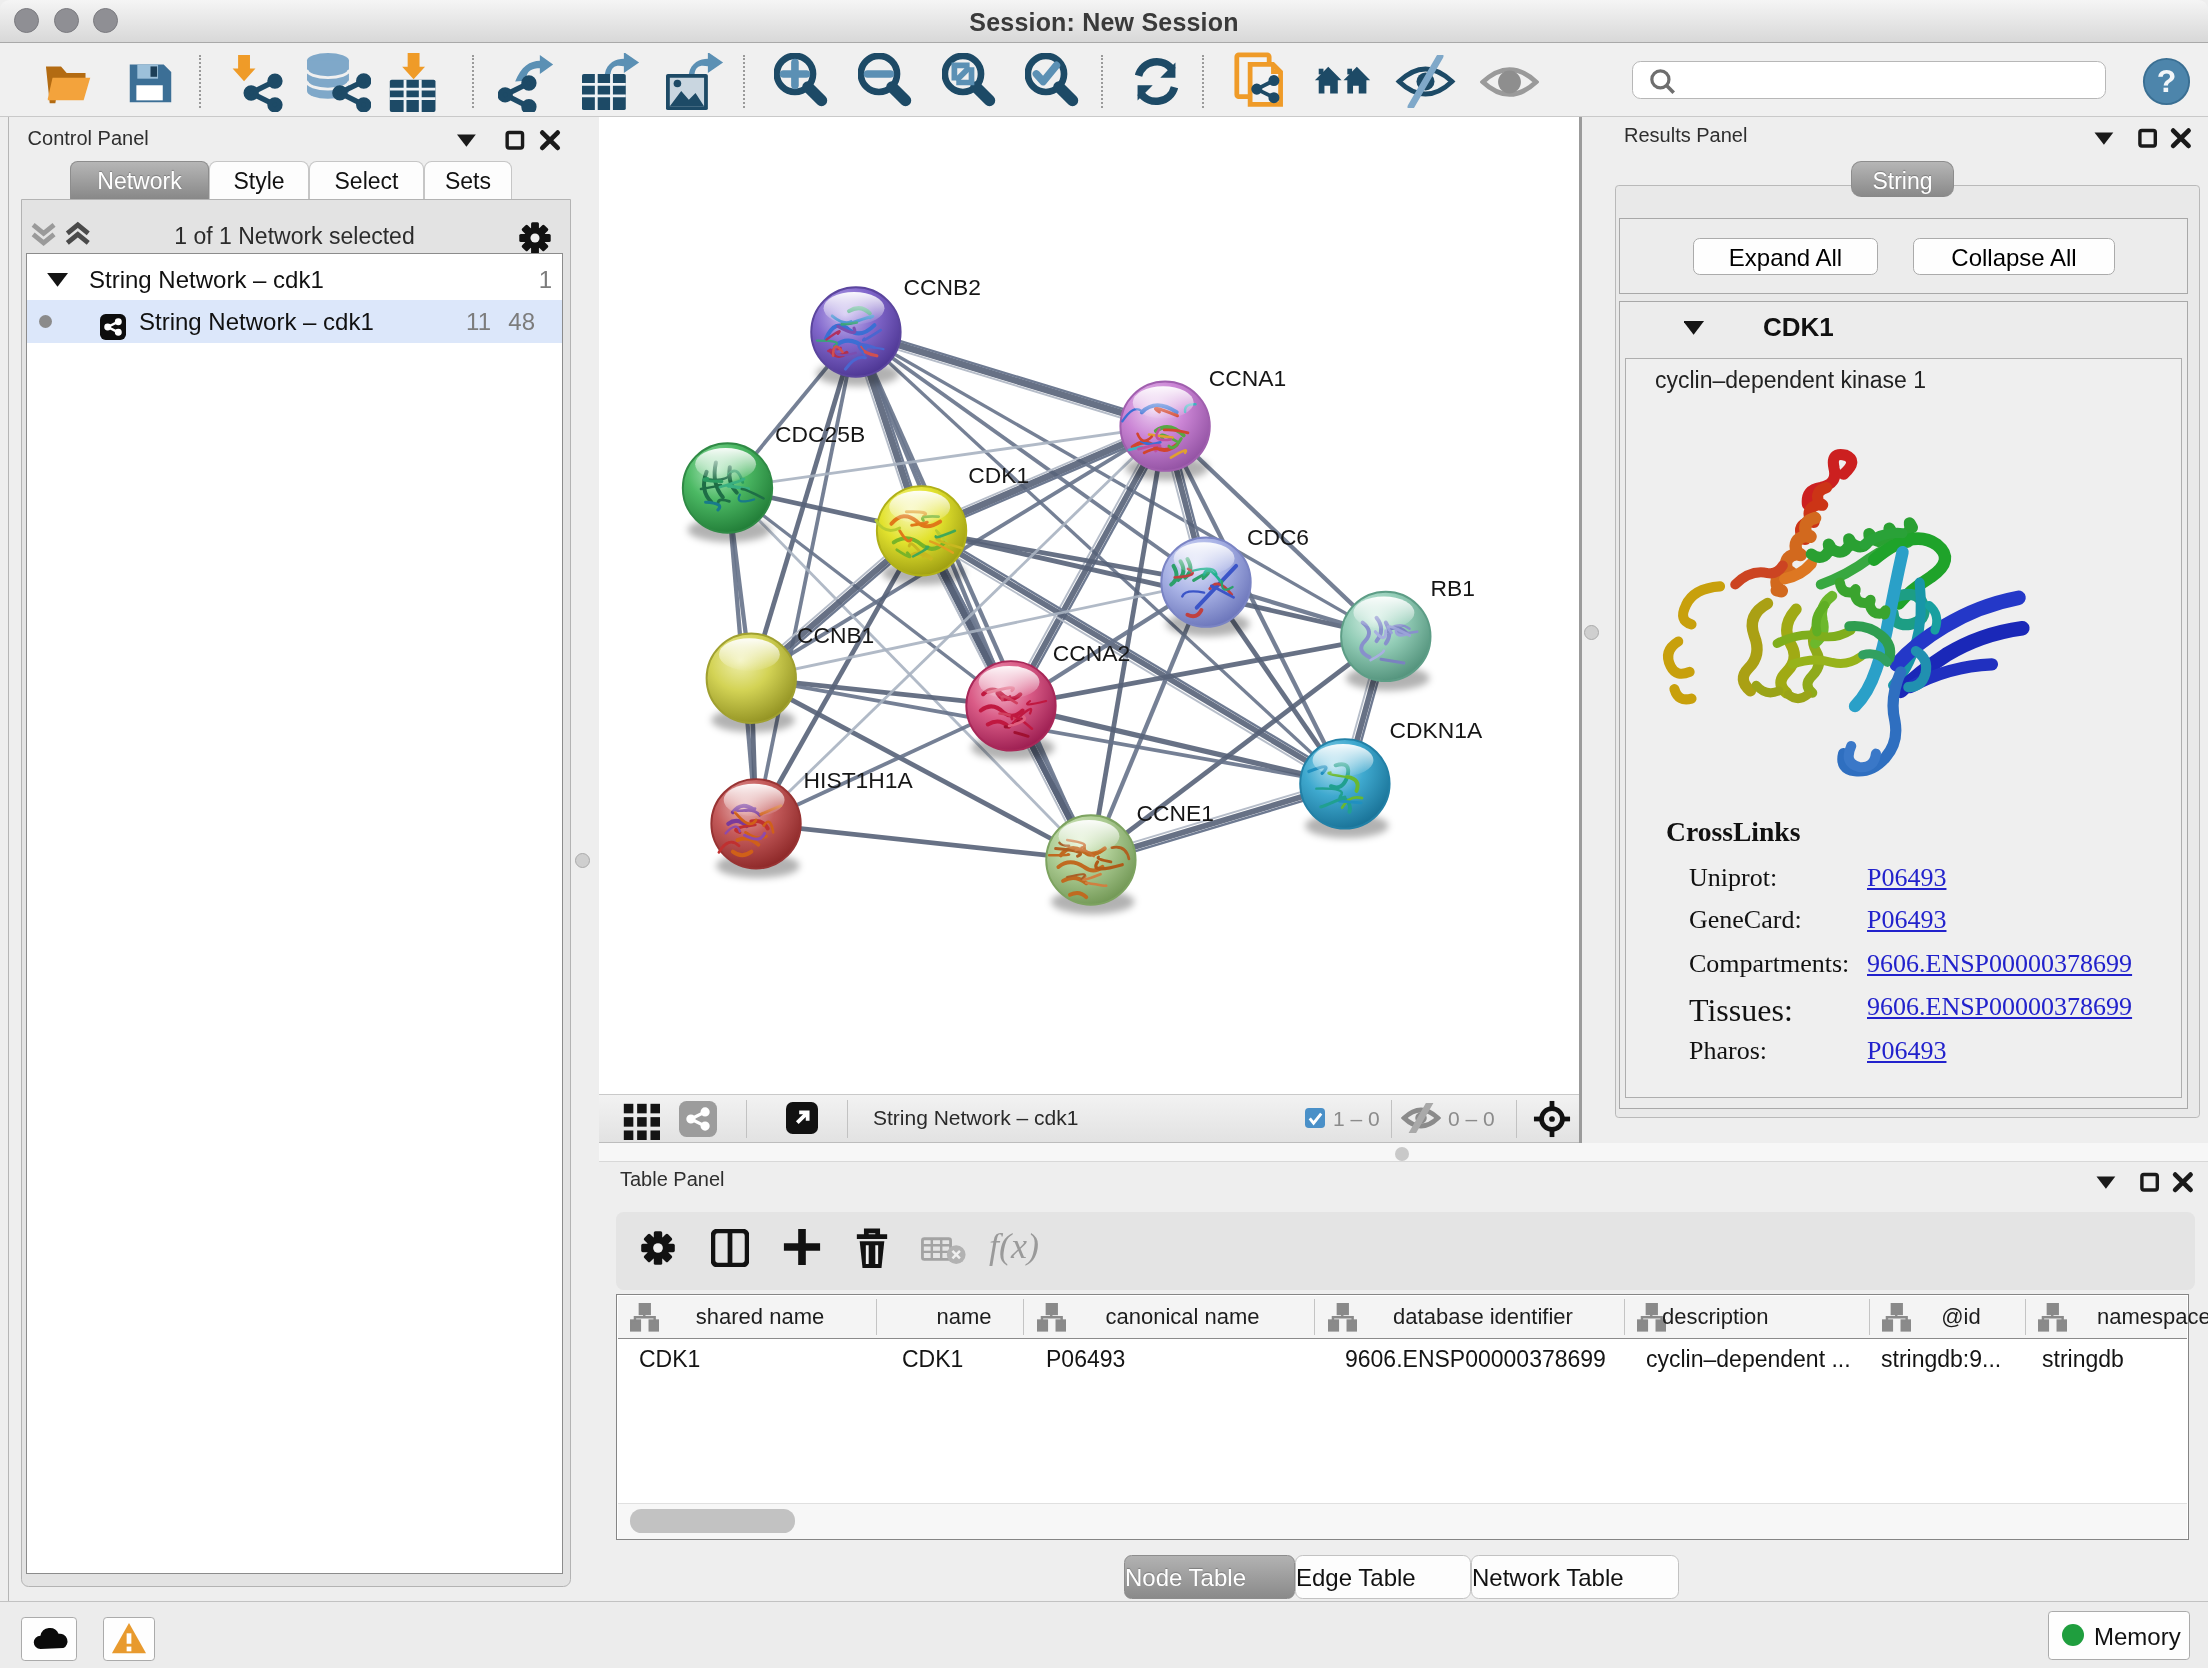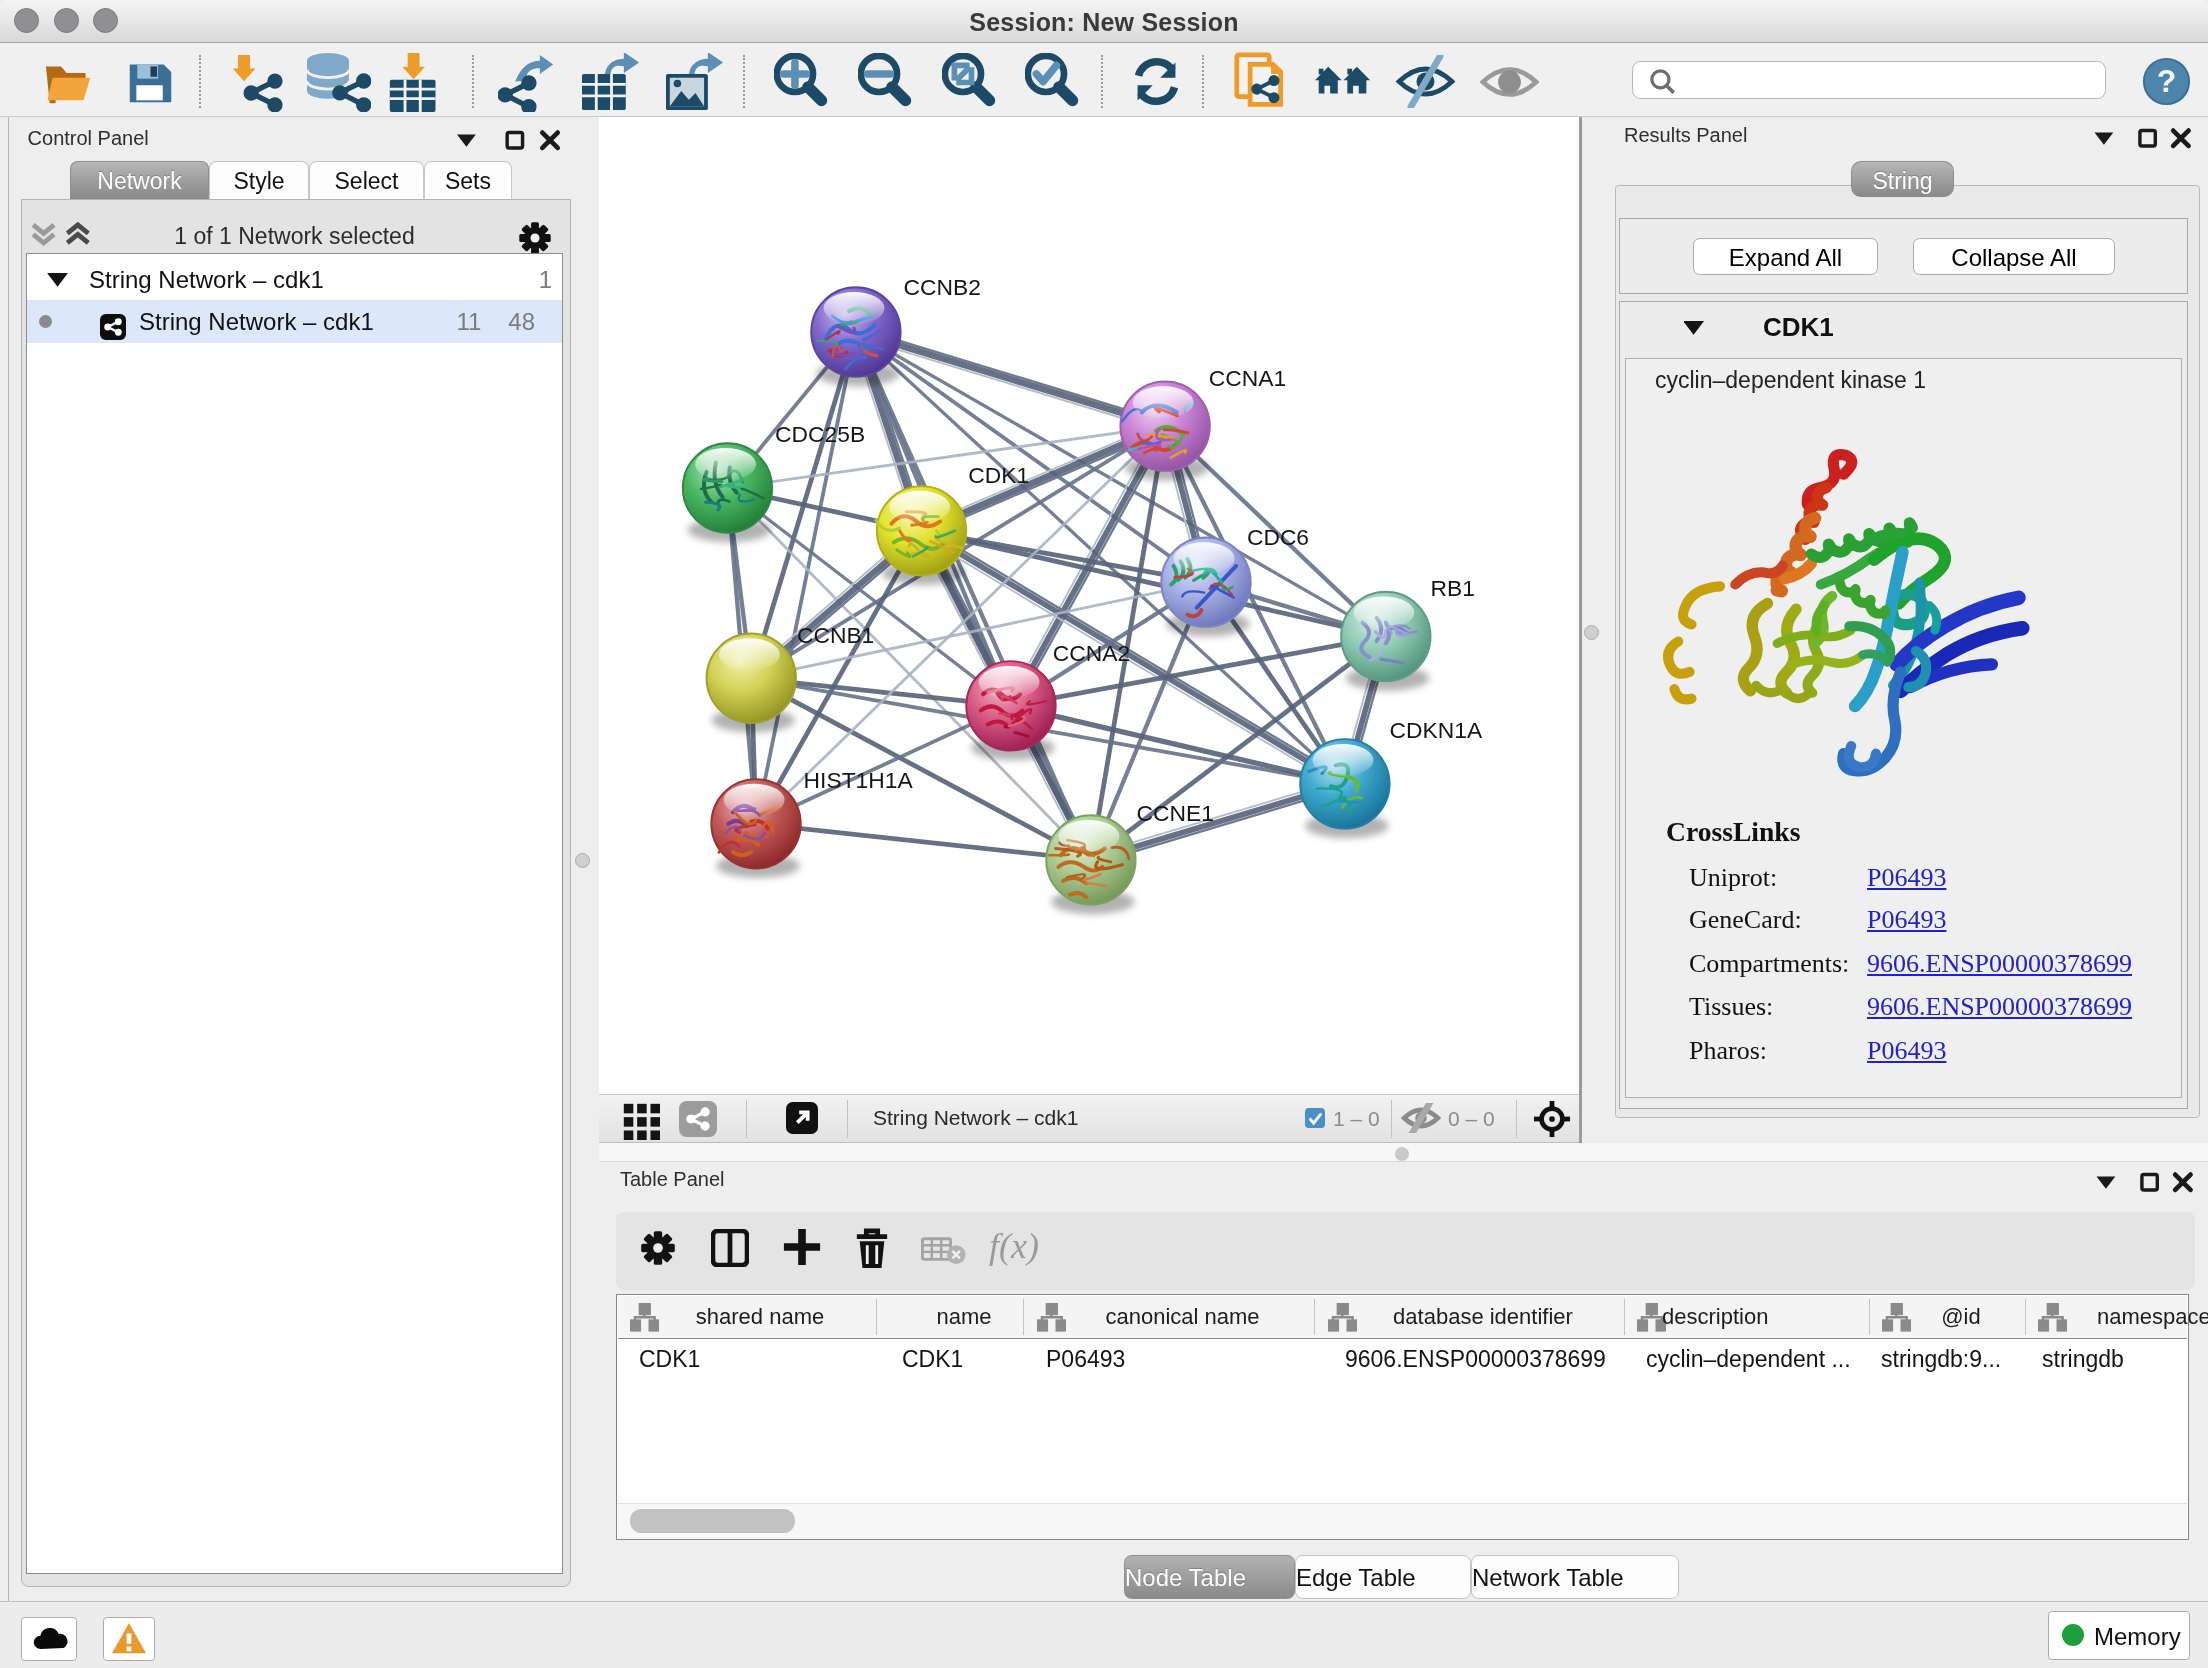--- a/index.html
+++ b/index.html
@@ -248,21 +248,21 @@
 <svg class="abs" style="left:100px;top:314px" width="26" height="26" viewBox="0 0 27 27">
     <g stroke="#ffffff" stroke-width="2.6" fill="#ffffff">
       <line x1="19.0" y1="8.0" x2="8.0" y2="13.5"></line>
       <line x1="8.0" y1="13.5" x2="19.0" y2="19.0"></line>
       <circle cx="19.0" cy="8.0" r="2.31"></circle>
       <circle cx="8.0" cy="13.5" r="2.31"></circle>
       <circle cx="19.0" cy="19.0" r="2.31"></circle>
     </g>
   </svg>
 <div class="abs" style="left:139px;top:308px;font-size:24px;color:#111">String Network – cdk1</div>
-<div class="abs" style="left:447px;top:308px;width:44px;text-align:center;font-size:24px;color:#7c7c7c">11</div>
+<div class="abs" style="left:447px;top:308px;width:44px;text-align:right;font-size:24px;color:#7c7c7c">11</div>
 <div class="abs" style="left:491px;top:308px;width:44px;text-align:right;font-size:24px;color:#7c7c7c">48</div>
 <div class="abs" style="left:575px;top:853px;width:13.3px;height:13.3px;border-radius:50%;background:#cfcfcf;border:1px solid #aaa"></div>
 <div class="abs" style="left:599px;top:117px;width:980px;height:977px;background:#ffffff"></div>
 <svg class="abs" style="left:599px;top:117px" width="980" height="977" viewBox="0 0 1030 1027">
     <defs>
       <radialGradient id="gB2" cx="38%" cy="30%" r="75%">
         <stop offset="0%" stop-color="#cabdf0"></stop>
         <stop offset="45%" stop-color="#8268cc"></stop>
         <stop offset="100%" stop-color="#4a3390"></stop>
       </radialGradient>
@@ -698,21 +698,21 @@
     <path d="M252 196 q18 -14 40 -12" fill="none" stroke="#2aa238" stroke-width="10.6" stroke-linecap="round"></path>
     <path d="M210 260 q-12 12 -8 28" fill="none" stroke="#5fae24" stroke-width="9.4" stroke-linecap="round"></path>
   </svg>
 <div class="abs" style="left:1666px;top:816px;font-size:27.6px;font-weight:bold;color:#111;font-family:'Liberation Serif',serif">CrossLinks</div>
 <div class="abs" style="left:1689px;top:863px;font-size:26px;color:#111;font-family:'Liberation Serif',serif">Uniprot:</div>
 <div class="abs" style="left:1867px;top:863px;font-size:26px;color:#2222cc;text-decoration:underline;font-family:'Liberation Serif',serif">P06493</div>
 <div class="abs" style="left:1689px;top:905px;font-size:26px;color:#111;font-family:'Liberation Serif',serif">GeneCard:</div>
 <div class="abs" style="left:1867px;top:905px;font-size:26px;color:#2222cc;text-decoration:underline;font-family:'Liberation Serif',serif">P06493</div>
 <div class="abs" style="left:1689px;top:949px;font-size:26px;color:#111;font-family:'Liberation Serif',serif">Compartments:</div>
 <div class="abs" style="left:1867px;top:949px;font-size:26px;color:#2222cc;text-decoration:underline;font-family:'Liberation Serif',serif">9606.ENSP00000378699</div>
-<div class="abs" style="left:1689px;top:992px;font-size:26px;color:#111;font-family:'Liberation Serif',serif">Tissues:</div>
+<div class="abs" style="left:1689px;top:992px;font-size:32px;color:#111;font-family:'Liberation Serif',serif">Tissues:</div>
 <div class="abs" style="left:1867px;top:992px;font-size:26px;color:#2222cc;text-decoration:underline;font-family:'Liberation Serif',serif">9606.ENSP00000378699</div>
 <div class="abs" style="left:1689px;top:1036px;font-size:26px;color:#111;font-family:'Liberation Serif',serif">Pharos:</div>
 <div class="abs" style="left:1867px;top:1036px;font-size:26px;color:#2222cc;text-decoration:underline;font-family:'Liberation Serif',serif">P06493</div>
 <div class="abs panel-title" style="left:620px;top:1168px">Table Panel</div>
 <svg class="abs" style="left:2083px;top:1168px" width="118" height="28.5" viewBox="0 0 124 30">
     <path d="M14.1 8.862 L33.9 8.862 L24 21.93 Z" fill="#1a1a1a"></path>
     <rect x="61.9" y="6.9" width="16.2" height="16.2" fill="none" stroke="#1a1a1a" stroke-width="3.6" rx="2"></rect>
     <g stroke="#1a1a1a" stroke-width="4.95" stroke-linecap="round">
       <line x1="96.9" y1="6.9" x2="113.1" y2="23.1"></line>
       <line x1="113.1" y1="6.9" x2="96.9" y2="23.1"></line>

